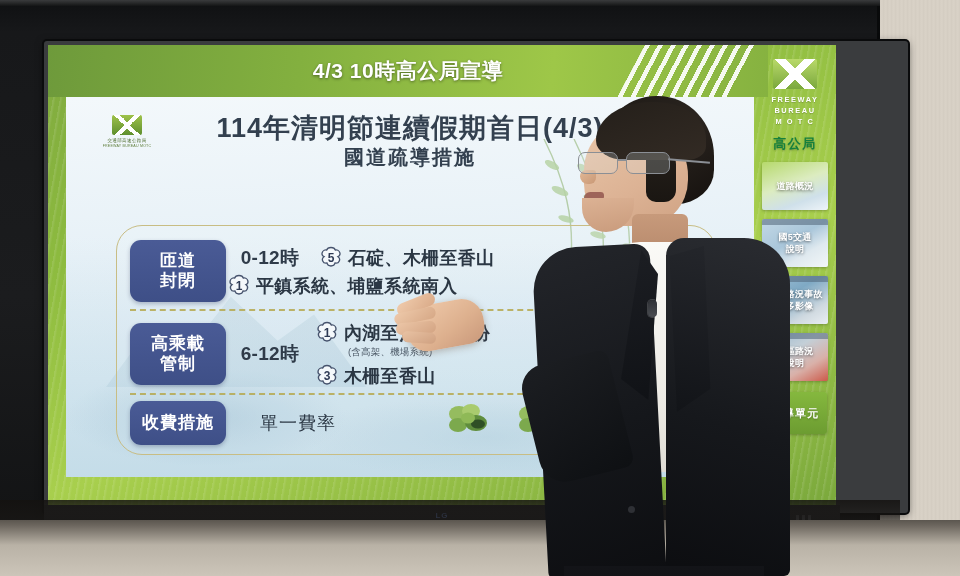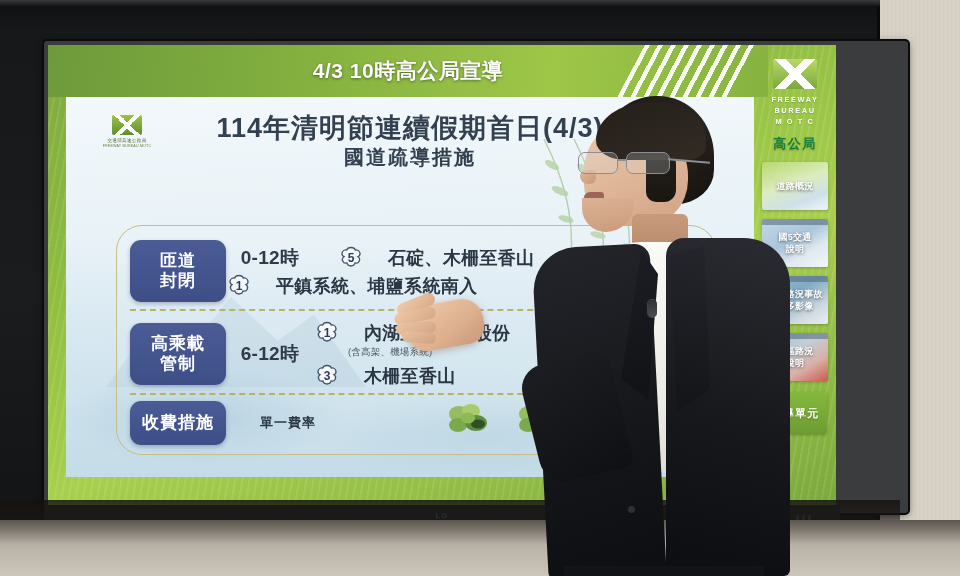--- a/index.html
+++ b/index.html
@@ -105,33 +105,33 @@
     background:linear-gradient(180deg,#4a5b96,#3e4f87);
     border-radius:11px; color:#fff; font-weight:700; font-size:17px;
     display:flex; align-items:center; justify-content:center; text-align:center;
     line-height:1.15; letter-spacing:1px; padding:5px 8px;
     box-shadow:0 2px 4px rgba(40,50,90,.3); }
   .tag.two-line{ min-height:62px; }
 
   .time{ flex:0 0 88px; text-align:center; font-size:19px; font-weight:700;
     color:#2f3b49; letter-spacing:.3px; }
   .items{ flex:1; }
-  .item{ display:flex; align-items:center; gap:24px; margin:3px 0; }
+  .item{ display:flex; align-items:center; gap:4px; margin:3px 0; }
 
   .badge{ position:relative; width:26px; height:24px; flex:0 0 26px; }
   .badge svg{ display:block; }
   .badge span{ position:absolute; left:0; top:0; width:26px; height:24px;
     display:flex; align-items:center; justify-content:center;
     font-size:12px; font-weight:700; color:#2f3b55; }
 
   .item-text{ font-size:18px; font-weight:700; color:#2b3744; letter-spacing:.3px;
     white-space:nowrap; }
   .item-sub{ font-size:9.5px; color:#4b5866; font-weight:400; margin-left:34px;
     margin-top:-2px; letter-spacing:.2px; }
-  .single-fee{ font-size:13px; font-weight:700; color:#2b3744; letter-spacing:1px;
+  .single-fee{ font-size:18px; font-weight:400; color:#2b3744; letter-spacing:1px;
     flex:0 0 120px; }
 
   .dash{ position:absolute; left:14px; width:572px; height:0;
     border-top:2px dashed #b6a94f; opacity:.85; }
   .dash-1{ top:84px; }
   .dash-2{ top:168px; }
 
   .tea{ position:absolute; top:178px; display:flex; gap:24px; left:330px; }
   .tea-bush{ position:relative; width:46px; height:34px; }
 

